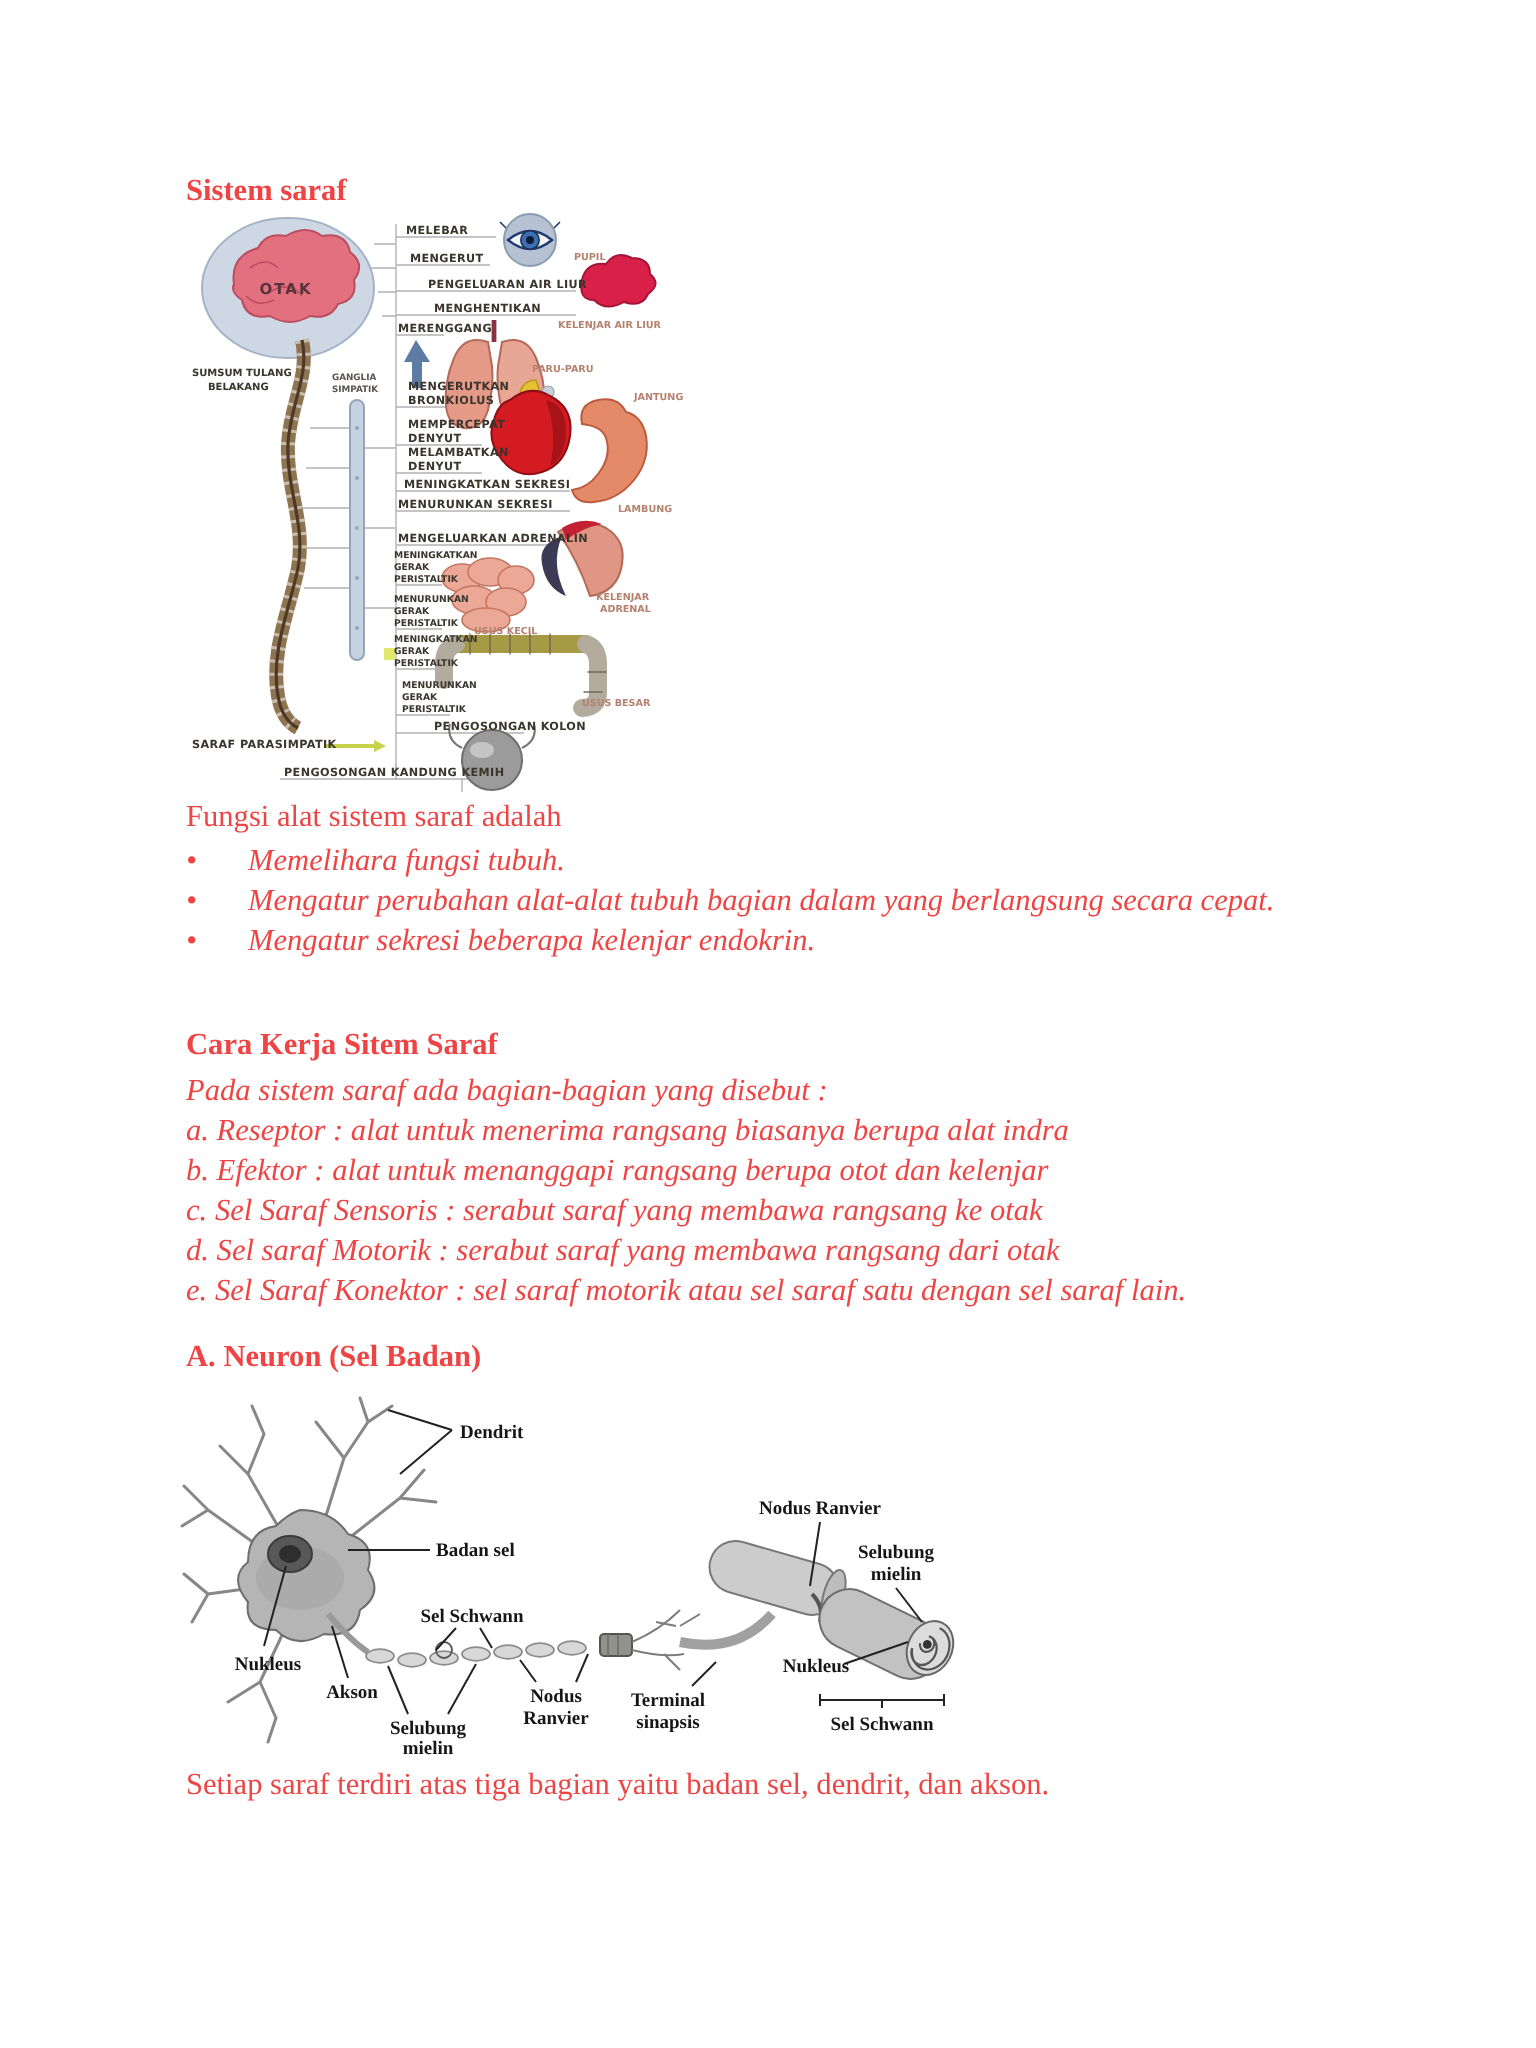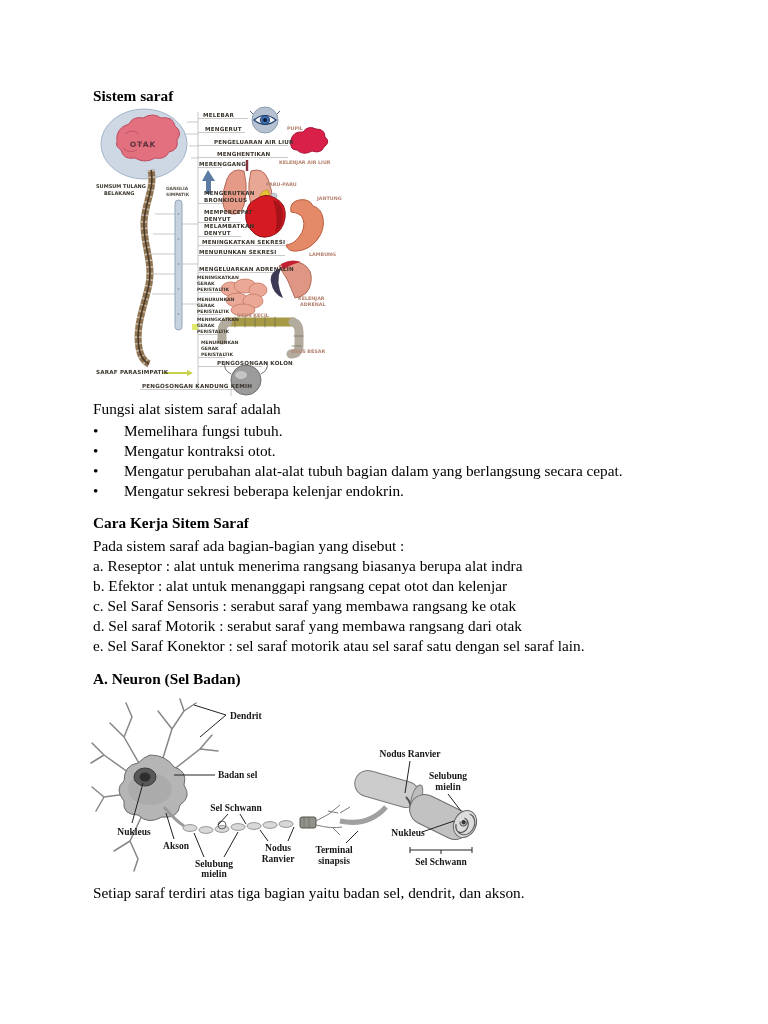--- a/index.html
+++ b/index.html
@@ -1,20 +1,20 @@
 <!DOCTYPE html>
 <html><head>
 <meta charset="utf-8">
 <style>
   html,body{margin:0;padding:0;background:#ffffff;}
   .page{position:relative;width:768px;height:1024px;background:#fff;overflow:hidden;
-        font-family:"Liberation Serif",serif;color:#000000;}
+        font-family:"Liberation Serif",serif;color:#ef4444;}
   .h{position:absolute;left:93px;margin:0;font-size:15.3px;font-weight:700;white-space:nowrap;}
   .t{position:absolute;left:93px;margin:0;font-size:15.3px;white-space:nowrap;}
-  .list{position:absolute;left:93px;margin:0;padding:0;list-style:none;}
+  .list{position:absolute;left:93px;margin:0;padding:0;list-style:none;font-style:italic;}
   .list .row{height:20px;line-height:20px;font-size:15.3px;white-space:nowrap;display:flex;}
   .blist .row::before{content:"\2022";display:inline-block;width:31px;}
   #title{top:87px;}
   #d1{position:absolute;left:95px;top:104px;width:268px;height:296px;}
   #lead{top:400px;}
   #bullets{top:421px;}
   #s2h{top:514px;}
   #s2{top:536px;}
   #s3h{top:670px;}
   #d2{position:absolute;left:88px;top:693px;width:398px;height:186px;}
@@ -177,36 +177,33 @@
     <text class="ol" x="196" y="249">USUS BESAR</text>
   </svg>
 
   <p class="t" id="lead">Fungsi alat sistem saraf adalah</p>
 
   <div class="list blist" id="bullets">
     <div class="row">
         <span>Memelihara fungsi tubuh.</span>
       </div>
     <div class="row">
-        <span>Mengatur kontraksi otot.</span>
-      </div>
-    <div class="row">
         <span>Mengatur perubahan alat-alat tubuh bagian dalam yang berlangsung secara cepat.</span>
       </div>
     <div class="row">
         <span>Mengatur sekresi beberapa kelenjar endokrin.</span>
       </div>
   </div>
 
   <h2 class="h" id="s2h">Cara Kerja Sitem Saraf</h2>
 
   <div class="list" id="s2">
     <div class="row">Pada sistem saraf ada bagian-bagian yang disebut :</div>
     <div class="row">a. Reseptor : alat untuk menerima rangsang biasanya berupa alat indra</div>
-    <div class="row">b. Efektor : alat untuk menanggapi rangsang cepat otot dan kelenjar</div>
+    <div class="row">b. Efektor : alat untuk menanggapi rangsang berupa otot dan kelenjar</div>
     <div class="row">c. Sel Saraf Sensoris : serabut saraf yang membawa rangsang ke otak</div>
     <div class="row">d. Sel saraf Motorik : serabut saraf yang membawa rangsang dari otak</div>
     <div class="row">e. Sel Saraf Konektor : sel saraf motorik atau sel saraf satu dengan sel saraf lain.</div>
   </div>
 
   <h2 class="h" id="s3h">A. Neuron (Sel Badan)</h2>
 
   <svg id="d2" viewBox="0 0 398 186">
 
     <g stroke="#878787" fill="none" stroke-width="1.5" stroke-linecap="round">

